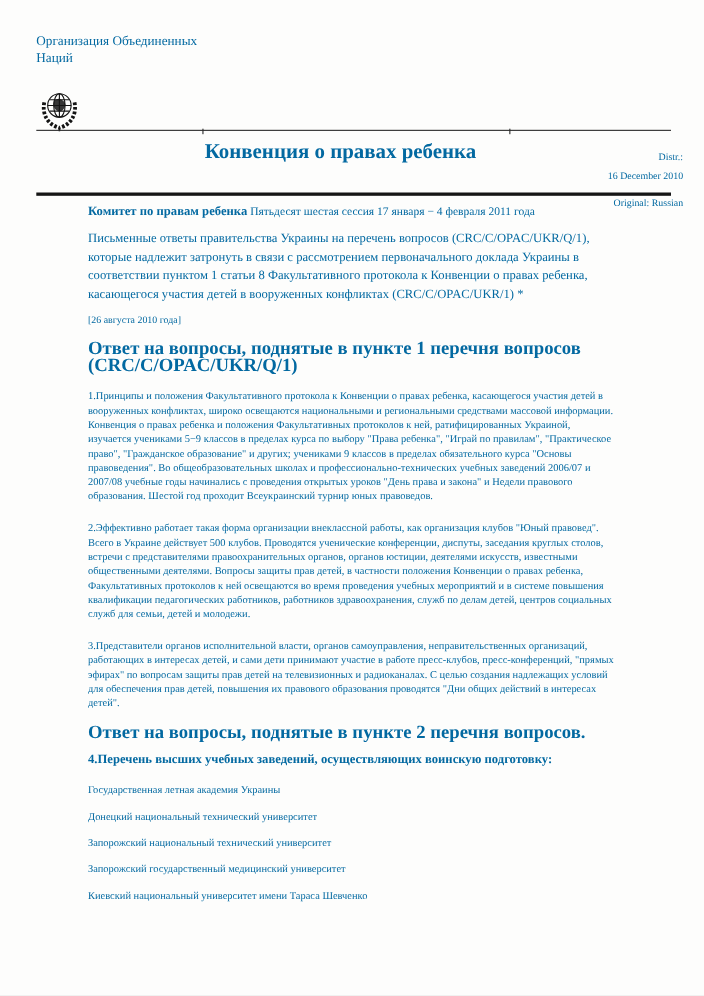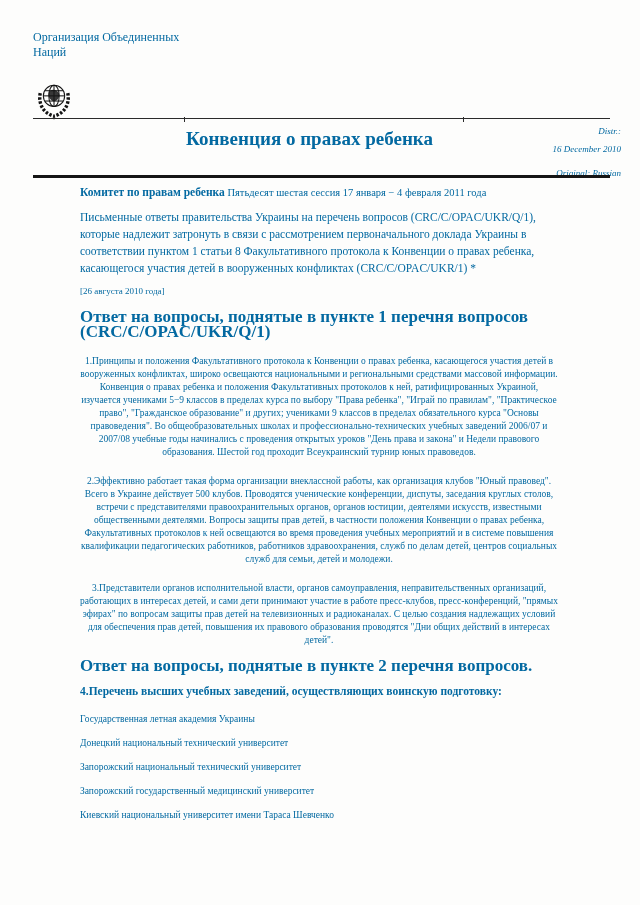--- a/index.html
+++ b/index.html
@@ -38,21 +38,21 @@
     position:absolute;left:33px;right:19px;top:120px;
     display:flex;align-items:flex-start;text-align:right;
   }
   .masthead-spacer{flex:0 0 152px;}
   .masthead-title{
     flex:0 0 248px;
     font-size:19px;font-weight:bold;line-height:27px;
     padding-top:5px;
   }
   .distr{
-    flex:1;padding-left:26px;font-size:9px;line-height:11px;padding-top:6px;font-style:italic;
+    flex:1;padding-left:26px;font-size:9px;line-height:11px;padding-top:17px;
   }
   .distr .d-label{margin:0 0 7px 0;}
   .distr .d-date{margin:0 0 13px 0;}
   .rule-thick{
     position:absolute;left:33px;right:30px;top:175px;
     border-top:3px solid #151515;
   }
   
   .content{
     position:absolute;left:80px;top:186px;width:478px;
@@ -63,21 +63,21 @@
     font-weight:normal;font-size:11.5px;line-height:17px;
     margin:0 0 9px 0;
   }
   .date-note{font-size:9px;margin:0 0 13px 0;}
   .h-italic{
     font-weight:bold;font-style:italic;
     font-size:13.5px;line-height:21px;
     margin:0 0 12px 0;
   }
   .h-answer{font-weight:bold;font-size:17px;line-height:15px;margin:0 0 11px 0;}
-  .para{font-size:9.5px;line-height:13px;margin:16px 0 11px 0;text-align:center;}
+  .para{font-size:9.5px;line-height:13px;margin:16px 0 11px 0;}
   .h-item4{font-weight:bold;font-size:11.5px;line-height:15px;margin:4px 0 14px 0;}
   .uni{font-size:9.5px;line-height:12px;margin:0 0 12px 0;}
 </style>
 </head>
 <body>
 
 <div class="page">
 
   <div class="org-name">Организация Объединенных Наций</div>
 

